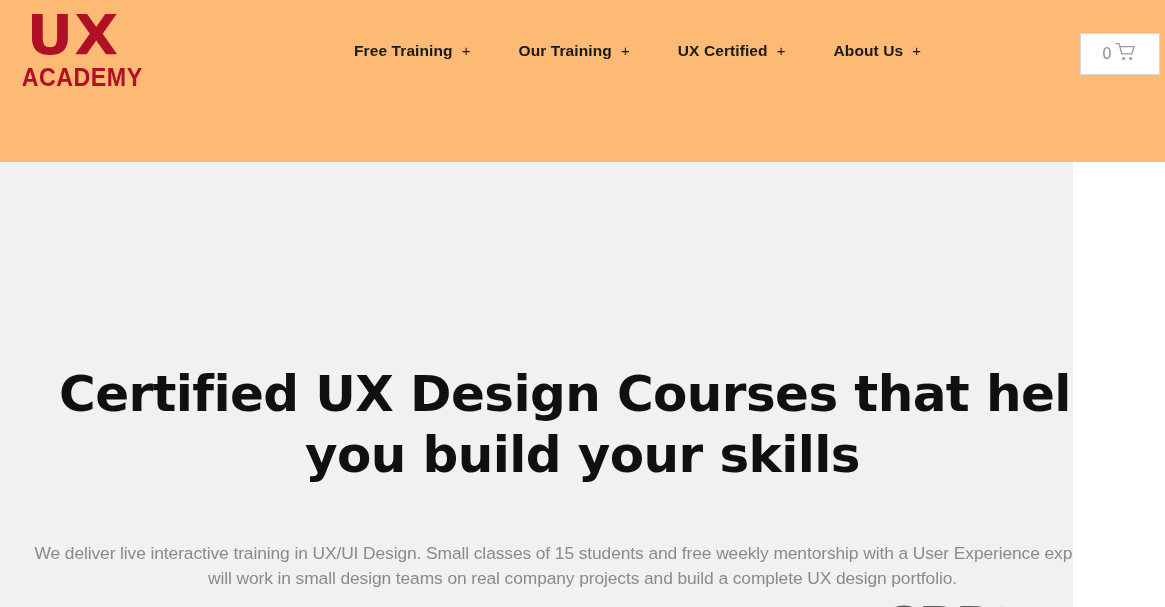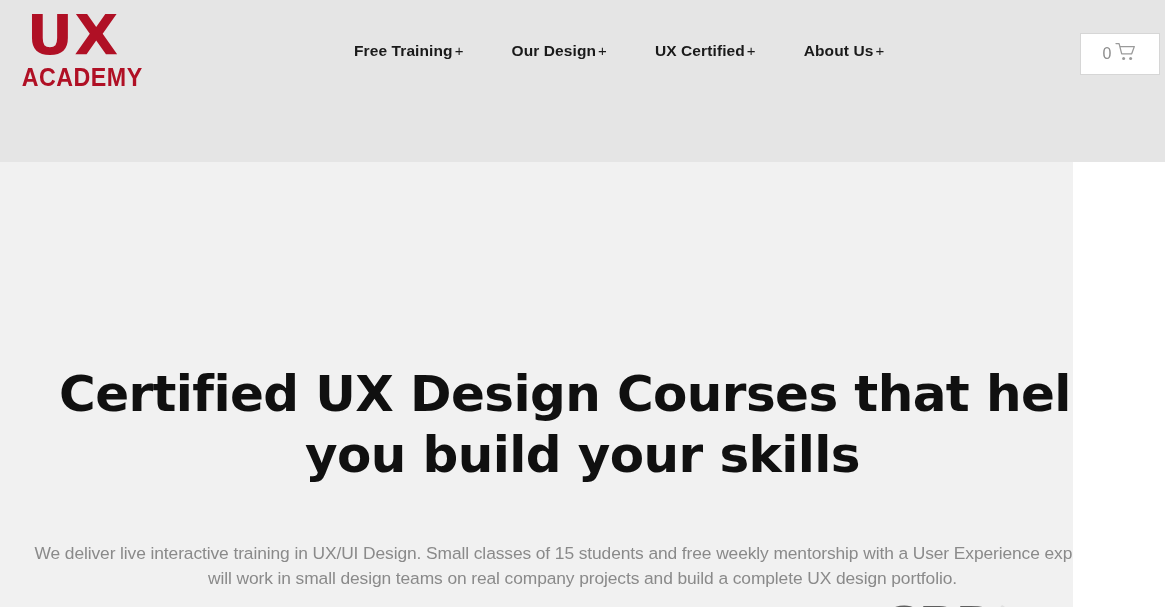--- a/index.html
+++ b/index.html
@@ -7,21 +7,21 @@
     width: 1165px; height: 607px;
     font-family: "Liberation Sans", sans-serif;
     background: #ffffff;
     overflow: hidden;
   }
 
   
   .header {
     position: relative;
     width: 1165px; height: 162px;
-    background: #e5e5e5;
+    background: #fdba74;
     display: flex;
     align-items: flex-start;
   }
 
   .logo {
     position: absolute;
     left: 18px; top: 8px;
     width: 110px;
     text-decoration: none;
     display: block;
@@ -52,21 +52,21 @@
   .nav {
     position: absolute;
     left: 330px; top: 40px;
     display: flex;
     align-items: center;
     gap: 0px;
   }
   .nav-item {
     display: flex;
     align-items: center;
-    gap: 2px;
+    gap: 9px;
     padding: 0 24px;
     font-size: 15.5px;
     font-weight: 600;
     color: #1a1a1a;
     letter-spacing: 0.1px;
     white-space: nowrap;
     cursor: pointer;
     text-decoration: none;
   }
   .nav-label { line-height: 22px; }
@@ -168,21 +168,21 @@
   </a>
 
   <nav class="nav">
 
     <a class="nav-item" href="#">
       <span class="nav-label">Free Training</span>
       <span class="nav-plus">+</span>
     </a>
 
     <a class="nav-item" href="#">
-      <span class="nav-label">Our Design</span>
+      <span class="nav-label">Our Training</span>
       <span class="nav-plus">+</span>
     </a>
 
 
     <a class="nav-item" href="#">
       <span class="nav-label">UX Certified</span>
       <span class="nav-plus">+</span>
     </a>
 
     <a class="nav-item" href="#">

